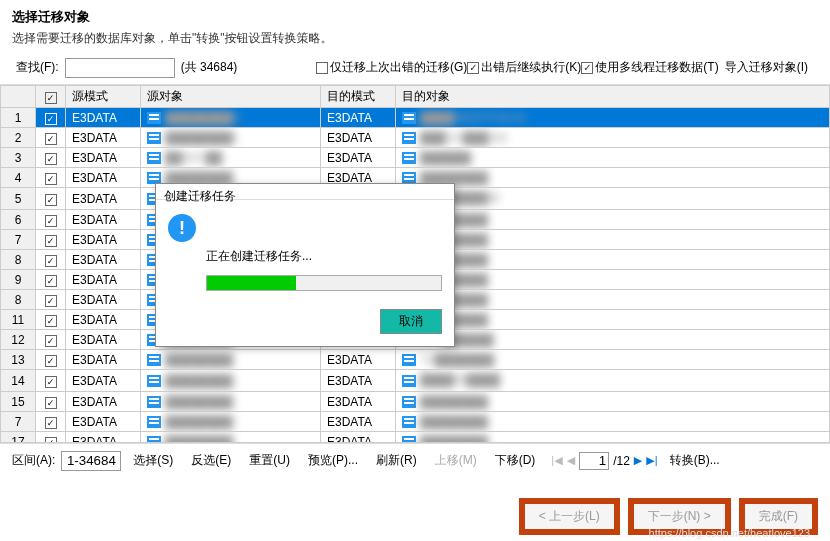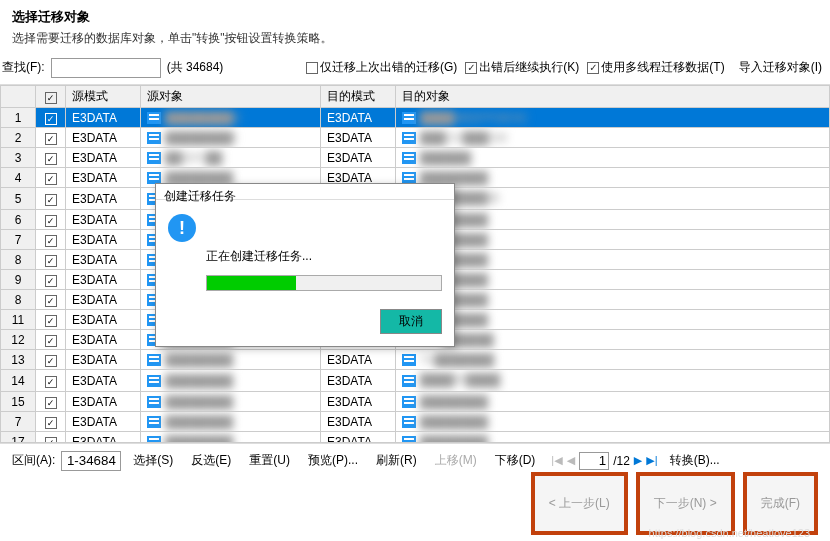--- a/index.html
+++ b/index.html
@@ -2,25 +2,25 @@
 <html><head>
   <meta charset="utf-8">
   <style>
     * { box-sizing: border-box; margin: 0; padding: 0; }
     body { font-family: "Microsoft YaHei", sans-serif; font-size: 12px; background: #fff; width: 830px; height: 541px; overflow: hidden; position: relative; }
     
     .header { padding: 8px 12px 4px; }
     .title { font-size: 13px; font-weight: bold; margin-bottom: 4px; }
     .subtitle { font-size: 12px; color: #333; }
     
-    .search-bar { padding: 6px 2px; display: flex; align-items: center; gap: 6px; border-bottom: 1px solid #ddd; }
+    .search-bar { padding: 6px 16px; display: flex; align-items: center; gap: 6px; border-bottom: 1px solid #ddd; }
     .search-label { font-size: 12px; }
     .search-input { width: 110px; height: 20px; border: 1px solid #999; padding: 0 4px; }
     .count { font-size: 12px; }
-    .options-right { margin-left: auto; display: flex; gap: 8px; align-items: center; font-size: 12px; }
+    .options-right { margin-left: auto; display: flex; align-items: center; font-size: 12px; }
     .cb-wrap { display: flex; align-items: center; gap: 2px; }
     .cb-box { width: 12px; height: 12px; border: 1px solid #666; display: inline-flex; align-items: center; justify-content: center; font-size: 10px; }
     .cb-box.checked::before { content: "✓"; color: #333; }
     
     .table-container { height: 358px; overflow: hidden; position: relative; border-bottom: 1px solid #ccc; }
     table { width: 100%; border-collapse: collapse; table-layout: fixed; }
     th, td { border: 1px solid #ccc; padding: 2px 6px; text-align: left; height: 20px; font-size: 12px; overflow: hidden; white-space: nowrap; }
     th { background: #f0f0f0; font-weight: normal; }
     .col-num { width: 35px; text-align: center; background: #f0f0f0; }
     .col-cb { width: 30px; text-align: center; }
@@ -37,21 +37,21 @@
     .bottom-bar { padding: 6px 12px; display: flex; align-items: center; gap: 6px; font-size: 12px; border-top: 1px solid #ddd; }
     .range-input { width: 60px; height: 20px; border: 1px solid #999; padding: 0 4px; text-align: center; }
     .btn-flat { padding: 2px 6px; cursor: pointer; }
     .btn-disabled { color: #aaa; }
     .pager { display: flex; align-items: center; gap: 4px; margin-left: 4px; }
     .nav-ico { color: #0078d7; cursor: pointer; font-size: 11px; }
     .nav-ico.dis { color: #bbb; }
     .page-input { width: 30px; height: 18px; border: 1px solid #999; text-align: right; padding: 0 2px; }
     
     .footer-btns { position: absolute; right: 12px; bottom: 6px; display: flex; gap: 8px; }
-    .wiz-btn { padding: 19px 14px; border: 4px solid #c2410c; background: #f5f5f5; color: #999; font-size: 12px; }
+    .wiz-btn { padding: 4px 14px; border: 6px solid #c2410c; background: #f5f5f5; color: #999; font-size: 12px; }
     
     .dialog { position: absolute; left: 155px; top: 183px; width: 300px; background: #fff; border: 1px solid #888; box-shadow: 2px 2px 8px rgba(0,0,0,0.25); z-index: 10; }
     .dlg-title { height: 16px; background: #fff; border-bottom: 1px solid #ddd; padding: 4px 8px; font-size: 12px; }
     .dlg-body { padding: 14px 12px 10px; display: flex; gap: 10px; align-items: flex-start; }
     .info-ico { width: 28px; height: 28px; border-radius: 50%; background: #2196f3; color: #fff; display: flex; align-items: center; justify-content: center; font-size: 18px; font-weight: bold; flex-shrink: 0; }
     .dlg-content { flex: 1; margin-top: 34px; }
     .dlg-msg { font-size: 12px; margin-bottom: 10px; }
     .progress { height: 16px; border: 1px solid #aaa; background: #f0f0f0; position: relative; }
     .progress-fill { height: 100%; background: #0c0; width: 38%; }
     .dlg-footer { padding: 8px 12px 12px; text-align: right; }

